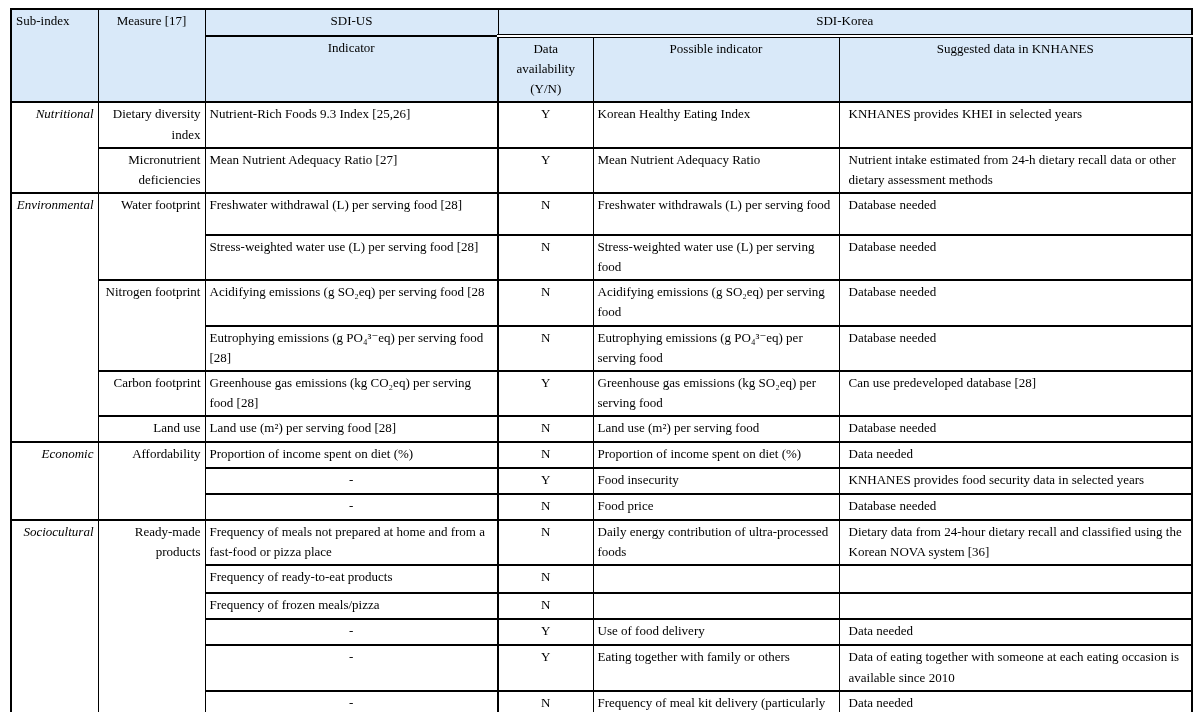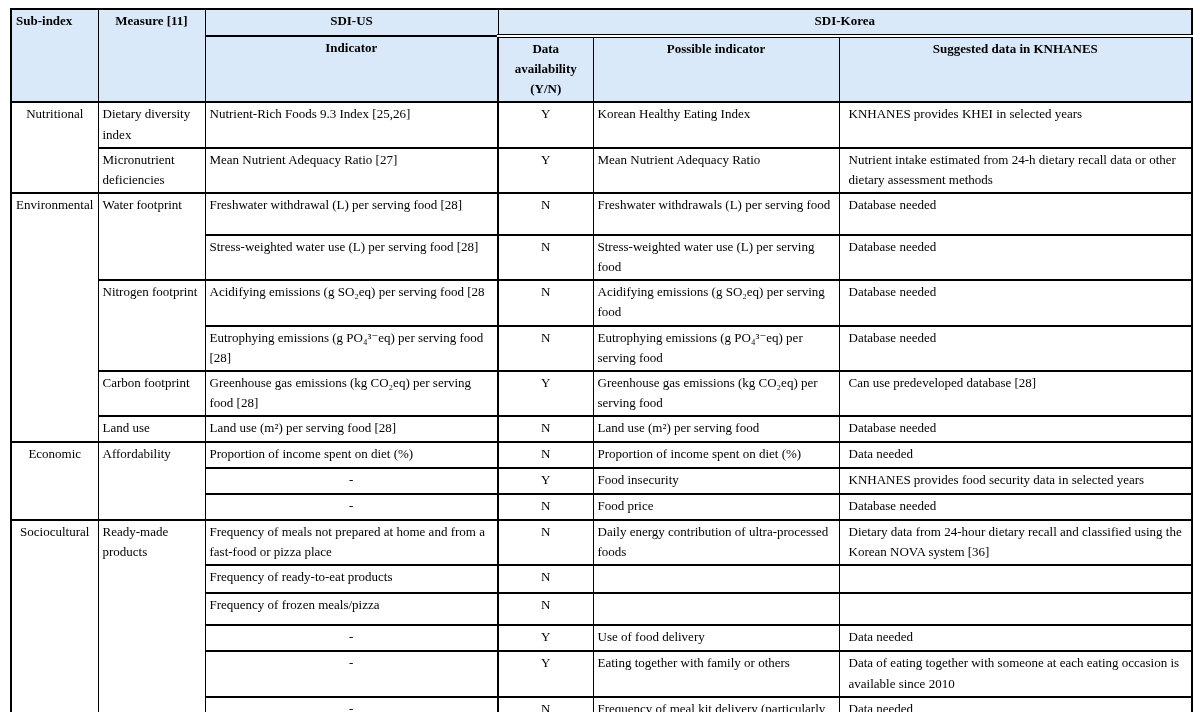--- a/index.html
+++ b/index.html
@@ -12,25 +12,25 @@
     border-right:1px solid var(--border);
     border-top:2px solid var(--border);
     border-bottom:2px solid var(--border);
     padding:1px 4px 2px 4px;
     vertical-align:top;
     font-size:13px;
     line-height:1.55;
     overflow:hidden;
     word-wrap:break-word;
   }
-  th { background:var(--header-bg); font-weight:bold; text-align:center;margin-top:20px; }
+  th { background:var(--header-bg); font-weight:normal; text-align:center;margin-top:20px; }
   th.left { text-align:left; }
   th.grp { border-bottom:4px double var(--border); }
-  td.c0 { text-align:center; }
-  td.c1 { text-align:left; }
+  td.c0 { text-align:right;font-style:italic; }
+  td.c1 { text-align:right; }
   td.c2 { text-align:left;margin-left:12px; }
   td.c3 { text-align:center; }
   td.c4 { text-align:left; }
   td.c5 { text-align:left;padding-left:9px; }
   td.center { text-align:center; }
   td.c3, th.c3 { border-left:2px solid var(--border); }
 </style>
 </head>
 <body>
 
@@ -41,21 +41,21 @@
         <col style="width:107px">
         <col style="width:293px">
       <col style="width:95px">
         <col style="width:246px">
         <col style="width:353px">
     </colgroup>
     <tbody>
 
       <tr style="height:27px">
         <th class="c0 left" rowspan="2">Sub-index</th>
-        <th class="c1" rowspan="2">Measure [11]</th>
+        <th class="c1" rowspan="2">Measure [17]</th>
         <th class="c2">SDI-US</th>
         <th class="grp" colspan="3">SDI-Korea</th>
       </tr>
       <tr style="height:60px">
         <th class="c2">Indicator</th>
         <th class="c3">Data availability (Y/N)</th>
         <th class="c4">Possible indicator</th>
         <th class="c5">Suggested data in KNHANES</th>
       </tr>
 
@@ -99,21 +99,21 @@
       <tr style="height:44px">
         <td class="c2">Eutrophying emissions (g PO₄³⁻eq) per serving food [28]</td>
         <td class="c3">N</td>
         <td class="c4">Eutrophying emissions (g PO₄³⁻eq) per serving food</td>
         <td class="c5">Database needed</td>
       </tr>
       <tr style="height:44px">
         <td class="c1">Carbon footprint</td>
         <td class="c2">Greenhouse gas emissions (kg CO₂eq) per serving food [28]</td>
         <td class="c3">Y</td>
-        <td class="c4">Greenhouse gas emissions (kg CO₂eq) per serving food</td>
+        <td class="c4">Greenhouse gas emissions (kg SO₂eq) per serving food</td>
         <td class="c5">Can use predeveloped database [28]</td>
       </tr>
       <tr style="height:26px">
         <td class="c1">Land use</td>
         <td class="c2">Land use (m²) per serving food [28]</td>
         <td class="c3">N</td>
         <td class="c4">Land use (m²) per serving food</td>
         <td class="c5">Database needed</td>
       </tr>
 
@@ -145,21 +145,21 @@
         <td class="c3">N</td>
         <td class="c4">Daily energy contribution of ultra-processed foods</td>
         <td class="c5">Dietary data from 24-hour dietary recall and classified using the Korean NOVA system [36]</td>
       </tr>
       <tr style="height:28px">
         <td class="c2">Frequency of ready-to-eat products</td>
         <td class="c3">N</td>
         <td class="c4"></td>
         <td class="c5"></td>
       </tr>
-      <tr style="height:32px">
+      <tr style="height:26px">
         <td class="c2">Frequency of frozen meals/pizza</td>
         <td class="c3">N</td>
         <td class="c4"></td>
         <td class="c5"></td>
       </tr>
       <tr style="height:26px">
         <td class="c2 center">-</td>
         <td class="c3">Y</td>
         <td class="c4">Use of food delivery</td>
         <td class="c5">Data needed</td>

